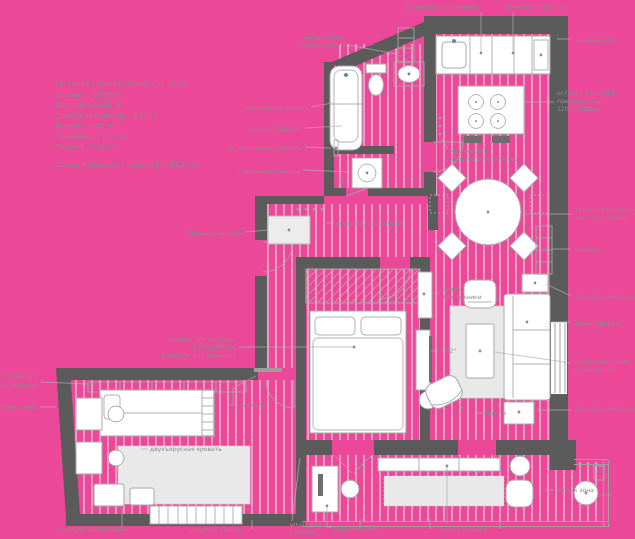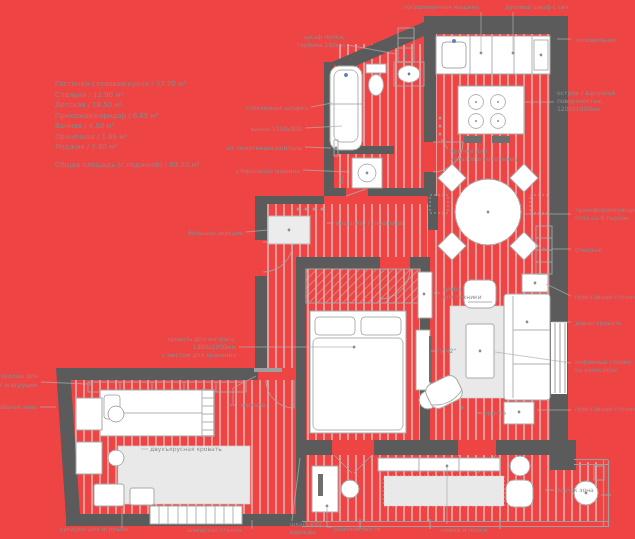--- a/index.html
+++ b/index.html
@@ -1,16 +1,16 @@
 <!DOCTYPE html>
 <html><head>
 <meta charset="utf-8">
 <style>
   html,body{margin:0;padding:0;background:#fff;}
-  .stage{position:relative;width:635px;height:539px;background:#ef4444;overflow:hidden;
+  .stage{position:relative;width:635px;height:539px;background:#ec4899;overflow:hidden;
          font-family:"DejaVu Sans",sans-serif;}
   svg{display:block}
   .lbl{font-family:"DejaVu Sans",sans-serif;font-size:6px;fill:#8c8c8c;}
   .leg{font-family:"DejaVu Sans",sans-serif;font-size:7px;fill:#8a8a8a;}
   .furn{fill:#ffffff;stroke:#a8a8a8;stroke-width:1;}
   .thin{fill:none;stroke:#a8a8a8;stroke-width:0.9;}
   .leader{fill:none;stroke:#b0b0b0;stroke-width:0.7;}
   .rug{fill:#e9e9e9;stroke:#cfcfcf;stroke-width:0.7;}
 </style>
 </head>

